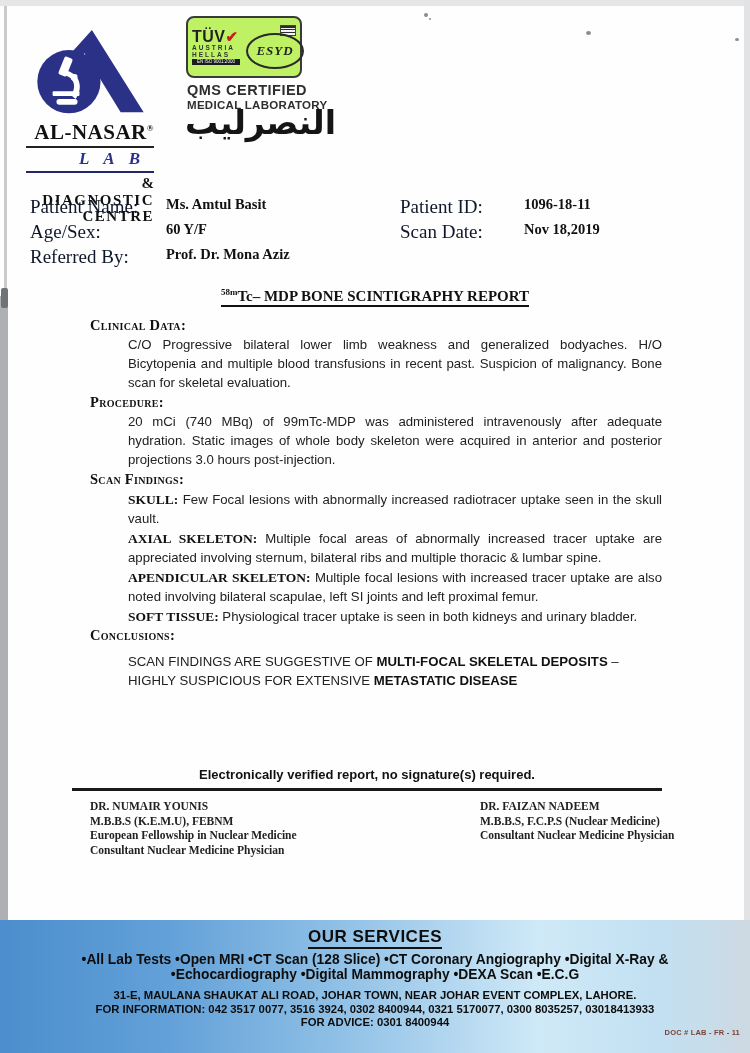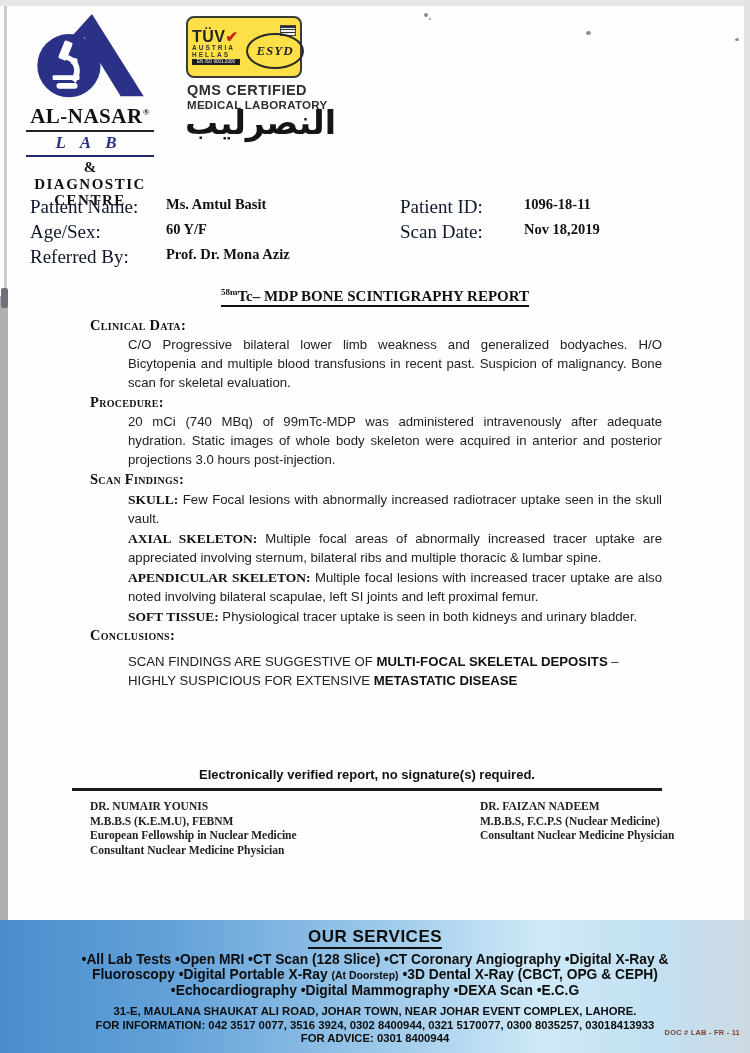--- a/index.html
+++ b/index.html
@@ -7,33 +7,33 @@
         font-family:"Liberation Sans",sans-serif;color:#1a1a1a;}
   
   .edge-top{position:absolute;left:0;top:0;width:750px;height:6px;background:#e6e6e6;}
   .edge-right{position:absolute;right:0;top:0;width:6px;height:1053px;background:#e2e3e4;}
   .edge-left-line{position:absolute;left:4px;top:6px;width:3px;height:290px;background:#c9cacc;}
   .edge-left-strip{position:absolute;left:0;top:296px;width:8px;height:757px;background:#aeb0b3;}
   .edge-left-mark{position:absolute;left:1px;top:288px;width:7px;height:20px;background:#6f7276;border-radius:2px;}
   .speck{position:absolute;background:#8a8d90;border-radius:50%;}
 
   
-  .logo-block{position:absolute;left:26px;top:12px;width:128px;text-align:center;}
+  .logo-block{position:absolute;left:26px;top:28px;width:128px;text-align:right;}
   .logo-art{width:118px;height:92px;margin:0 auto;display:block;}
   .logo-name{font-family:"Liberation Serif",serif;font-weight:bold;font-size:21px;letter-spacing:.5px;
              color:#111;border-bottom:2px solid #222;padding-bottom:1px;white-space:nowrap;}
   .logo-name sup{font-size:9px;}
   .logo-lab{font-family:"Liberation Serif",serif;font-weight:bold;font-style:italic;font-size:17px;
             letter-spacing:14px;color:#2b3187;border-bottom:2px solid #22276b;padding:1px 0 2px 6px;}
   .logo-amp{font-family:"Liberation Serif",serif;font-weight:bold;font-size:15px;color:#111;margin-top:2px;}
   .logo-diag{font-family:"Liberation Serif",serif;font-weight:bold;font-size:15px;letter-spacing:1.5px;
              color:#111;line-height:16px;}
 
   .cert-box{position:absolute;left:186px;top:16px;width:116px;height:62px;border:2px solid #3a3a3a;
-            border-radius:8px;display:flex;align-items:center;padding:2px 4px;box-sizing:border-box;background:#fde047;}
+            border-radius:8px;display:flex;align-items:center;padding:2px 4px;box-sizing:border-box;background:#bef264;}
   .tuv-col{width:52px;text-align:left;}
   .tuv-word{font-family:"Liberation Sans",sans-serif;font-weight:bold;font-size:16px;color:#222;letter-spacing:.5px;line-height:15px;}
   .tuv-check{color:#c8201d;font-weight:bold;font-size:15px;}
   .tuv-sub{font-size:6.5px;font-weight:bold;letter-spacing:2px;color:#333;line-height:7px;}
   .tuv-iso{margin-top:1px;background:#1c1c1c;color:#fff;font-size:4.5px;line-height:6px;padding:0 1px;width:46px;text-align:center;}
   .esyd-wrap{position:relative;flex:1;height:44px;}
   .esyd-oval{position:absolute;left:2px;top:8px;width:54px;height:32px;border:2.5px solid #2a2a2a;border-radius:50%;
              display:flex;align-items:center;justify-content:center;
              font-family:"Liberation Serif",serif;font-style:italic;font-weight:bold;font-size:13px;letter-spacing:1px;color:#222;}
   .esyd-flag{position:absolute;right:0;top:0;width:14px;height:9px;
@@ -188,23 +188,20 @@
   </div>
   <div class="sig" style="left:480px;top:799px;">
     <div>DR. FAIZAN NADEEM</div>
     <div>M.B.B.S, F.C.P.S (Nuclear Medicine)</div>
     <div>Consultant Nuclear Medicine Physician</div>
   </div>
 
   <div class="footer">
     <div class="fs-head"><span>OUR SERVICES</span></div>
     <div class="fs-line first">•All Lab Tests  •Open MRI  •CT Scan (128 Slice)  •CT Coronary Angiography  •Digital X-Ray &amp;</div>
-    <div class="fs-line">
-      <span>Fluoroscopy  •Digital Portable X-Ray </span><span class="fs-small">(At Doorstep)</span><span> •3D Dental X-Ray (CBCT, OPG &amp; CEPH)</span>
-    </div>
     <div class="fs-line">•Echocardiography  •Digital Mammography  •DEXA Scan  •E.C.G</div>
     <div class="fs-addr">31-E, MAULANA SHAUKAT ALI ROAD, JOHAR TOWN, NEAR JOHAR EVENT COMPLEX, LAHORE.</div>
     <div class="fs-addr" style="margin-top:1px;">FOR INFORMATION: 042 3517 0077, 3516 3924, 0302 8400944, 0321 5170077, 0300 8035257, 03018413933</div>
     <div class="fs-addr" style="margin-top:1px;">FOR ADVICE: 0301 8400944</div>
 
     <div class="doc-code">DOC # LAB - FR - 11</div>
   </div>
 
 </div>
 

